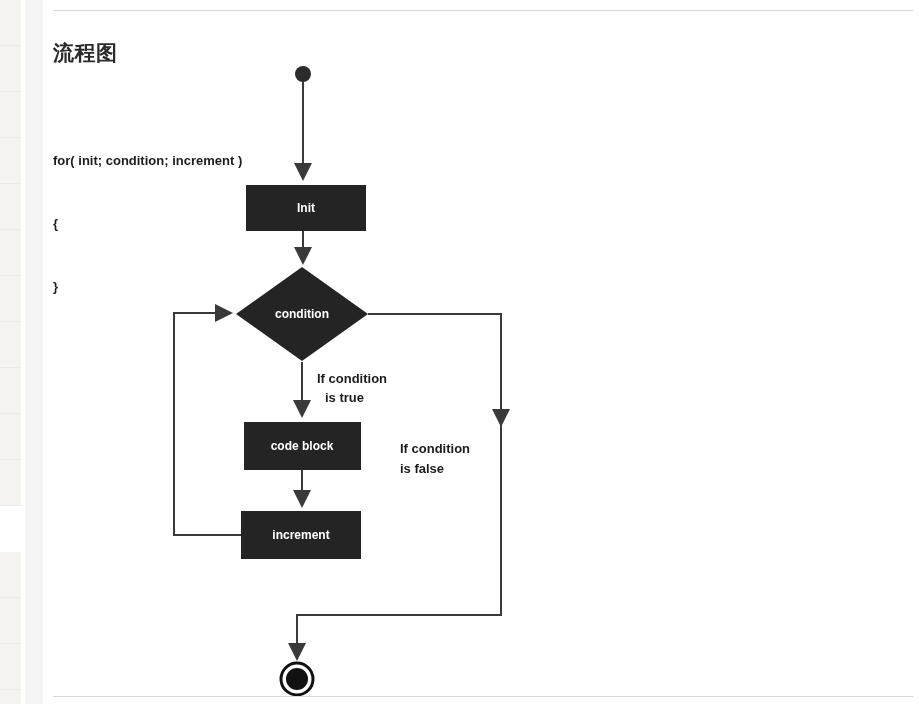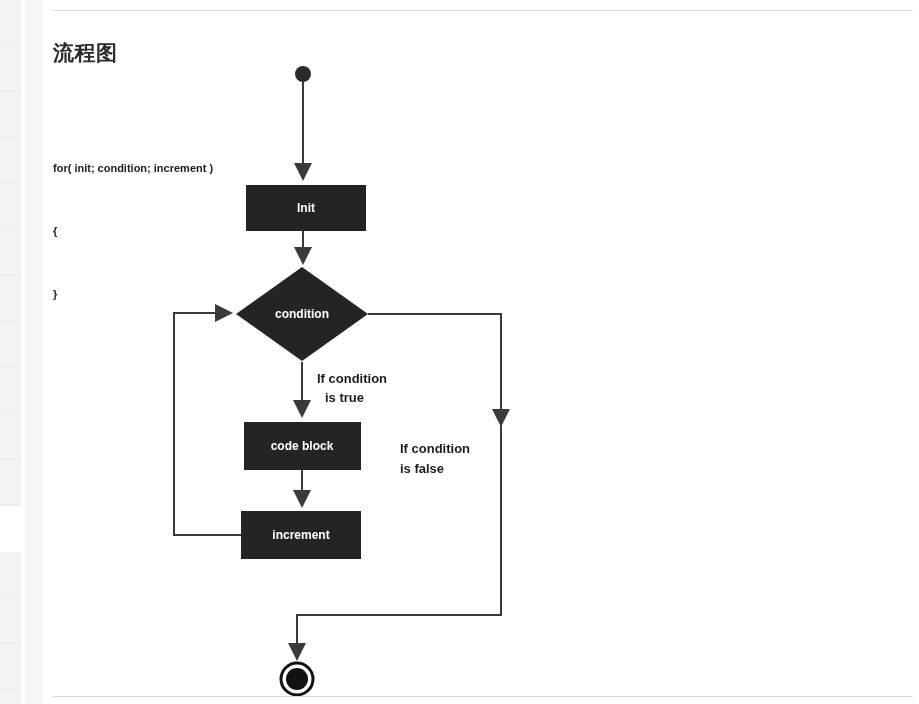--- a/index.html
+++ b/index.html
@@ -87,22 +87,22 @@
     font-size: 21px;
     font-weight: bold;
     color: #2b2b2b;
     letter-spacing: 0.5px;
     line-height: 1.2;
   }
   
   .code-snippet {
     position: absolute;
     left: 8px;
-    top: 116px;
-    font-size: 11px;
+    top: 108px;
+    font-size: 13px;
     font-weight: bold;
     color: #1c1c1c;
     line-height: 21px;
     white-space: pre;
   }
   .code-line { white-space: pre; }
   
   .flow {
     position: absolute;
     left: 0;

